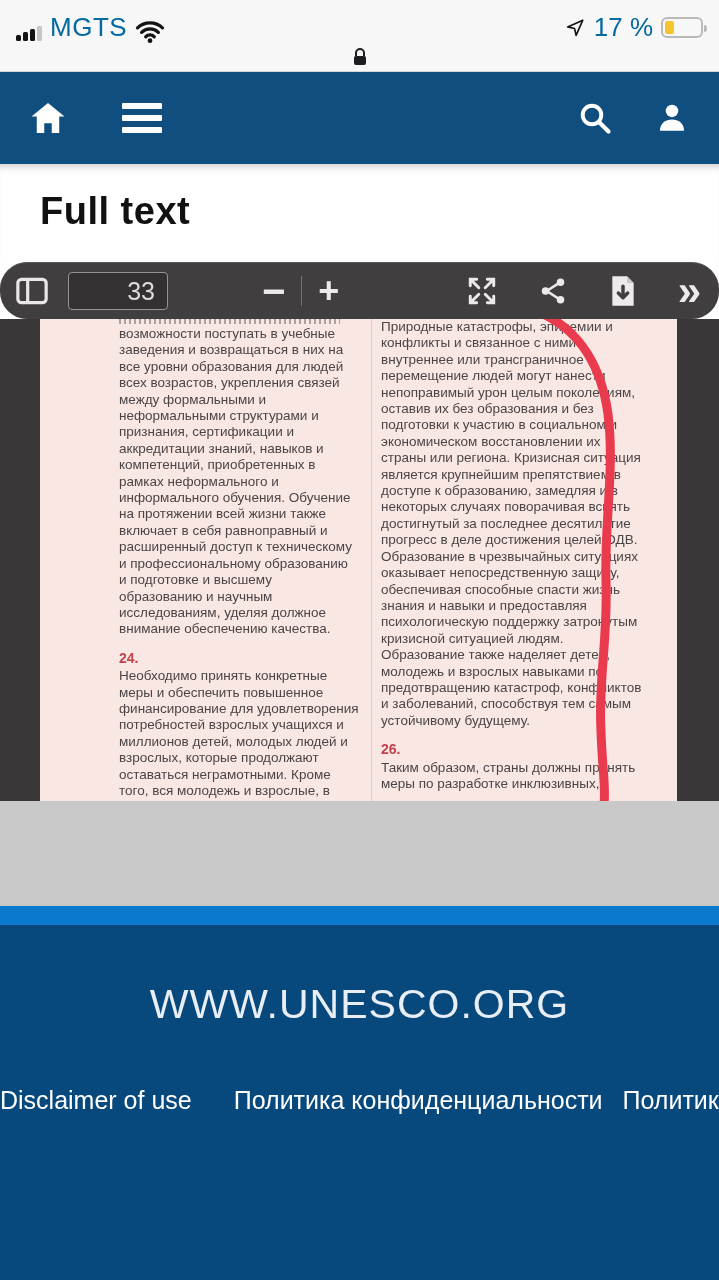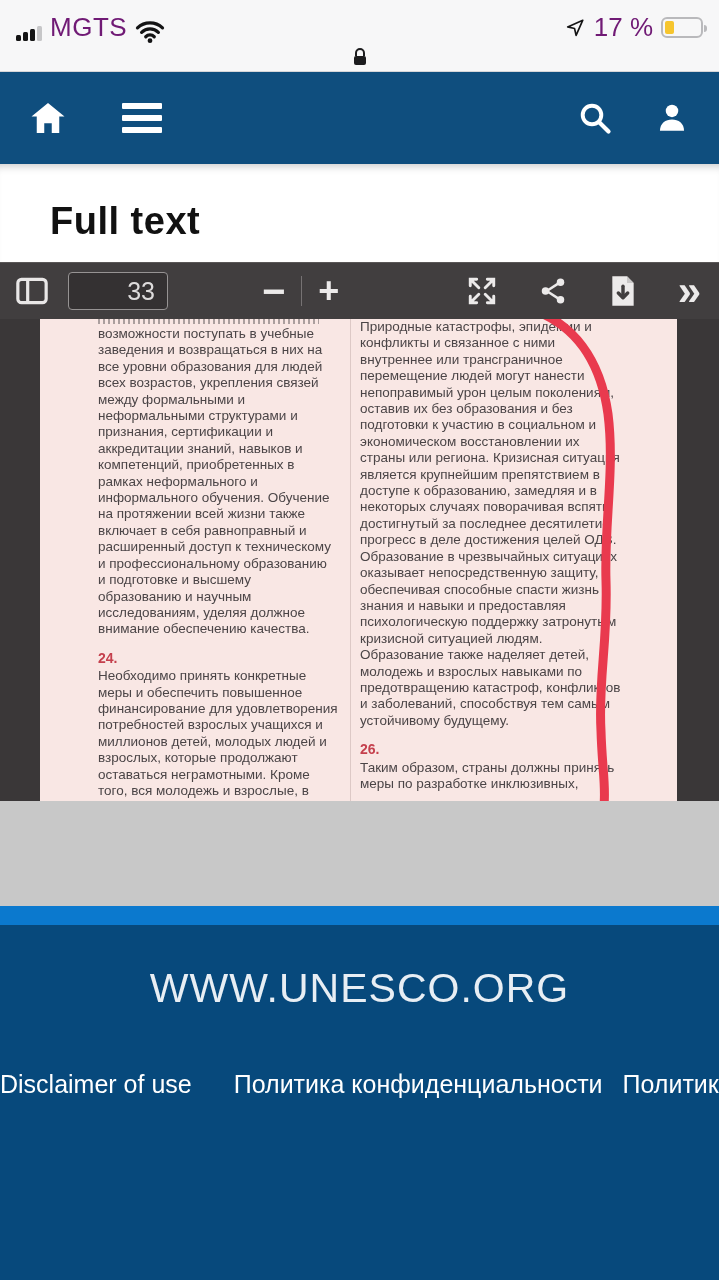--- a/index.html
+++ b/index.html
@@ -6,21 +6,21 @@
   body{
     width:719px;height:1280px;overflow:hidden;background:#fff;
     font-family:"Liberation Sans",sans-serif;
     display:flex;flex-direction:column;
     -webkit-font-smoothing:antialiased;
   }
   
   .statusbar{
     height:42px;background:#f7f7f8;display:flex;align-items:center;
     justify-content:space-between;padding:13px 16px 0 16px;box-sizing:border-box;
-    position:relative;color:#701a75;
+    position:relative;color:#0369a1;
   }
   .sb-left{display:flex;align-items:flex-end;gap:8px;}
   .signal{display:flex;align-items:flex-end;gap:2px;height:16px;padding-bottom:2px;}
   .signal i{display:block;width:5px;border-radius:1.5px;background:#141415;}
   .signal i:nth-child(1){height:6px;}
   .signal i:nth-child(2){height:9px;}
   .signal i:nth-child(3){height:12px;}
   .signal i:nth-child(4){height:15px;background:#c6c6c8;}
   .carrier{font-size:26px;letter-spacing:.5px;}
   .sb-time{
@@ -42,58 +42,58 @@
   .appheader .grow{flex:1;}
   .hicon{display:flex;align-items:center;justify-content:center;cursor:pointer;}
   .hamburger{margin-left:56px;display:flex;flex-direction:column;gap:6px;cursor:pointer;}
   .hamburger i{display:block;width:40px;height:6px;background:#fff;border-radius:1px;}
   .appheader .right-gap{margin-left:42px;}
   
   .titlebar{
     height:98px;background:#fff;box-sizing:border-box;padding:20px 0 0 34px;
     box-shadow:inset 0 9px 9px -7px rgba(0,0,0,.22);
   }
-  .titlebar h1{margin:16px;font-size:38px;font-weight:bold;color:#111;letter-spacing:.5px;}
+  .titlebar h1{margin:6px;font-size:38px;font-weight:bold;color:#111;letter-spacing:.5px;}
   
   .toolbar{
     height:57px;background:#413e3f;display:flex;align-items:center;
-    padding:0 16px;box-sizing:border-box;border-top:1px solid #5a5757;
+    padding:0 16px;box-sizing:border-box;border-top:1px solid #5a5757;border-radius:27px;
   }
   .tbtn{background:none;border:none;padding:0;display:flex;align-items:center;justify-content:center;cursor:pointer;color:#eceaea;}
   .pageinput{
     width:100px;height:38px;margin-left:20px;background:#343132;border:1px solid #969393;
     border-radius:4px;color:#dddbdb;font-size:25px;text-align:right;padding:0 12px 0 4px;
     box-sizing:border-box;font-family:"Liberation Sans",sans-serif;
   }
   .zoomout{margin-left:94px;font-size:40px;font-weight:bold;line-height:20px;}
   .tdivider{width:1px;height:30px;background:#767273;margin:0 16px;}
   .zoomin{font-size:36px;font-weight:bold;line-height:24px;}
   .toolbar .grow{flex:1;}
   .tgap{margin-left:40px;}
   .morebtn{font-size:42px;line-height:30px;letter-spacing:-4px;padding-right:6px;font-weight:bold;}
   
   .viewport{height:482px;background:#3a3738;position:relative;overflow:hidden;}
   .page{
     position:absolute;left:40px;right:42px;top:0;bottom:0;background:#f9e7e4;
-    display:flex;box-sizing:border-box;padding-left:58px;overflow:hidden;
+    display:flex;box-sizing:border-box;padding-left:79px;overflow:hidden;
     color:#4b4547;font-size:13.5px;line-height:16.4px;
   }
   .colL{width:240px;overflow:hidden;}
   .coldiv{width:1px;background:#ddc9c6;margin:0 9px 0 12px;}
   .colR{width:262px;overflow:hidden;}
   .page p{margin:0;}
   .pnum{color:#c5404d;font-weight:bold;font-size:14px;margin:12px 0 2px 0 !important;}
   .cutline{height:5px;width:92%;margin:0 0 2px 0;opacity:.55;
     background:repeating-linear-gradient(90deg,#6b6465 0 2px,transparent 2px 5px);}
   .marker-svg{position:absolute;left:0;top:0;pointer-events:none;}
   
   .graystrip{height:105px;background:#c8c8c8;}
   .stripe{height:19px;background:#0b79ce;}
   .footer{flex:1;background:#07497c;color:#fff;}
-  .site{margin-top:40px;text-align:center;font-size:41px;color:#e8eef4;letter-spacing:1px;}
+  .site{margin-top:56px;text-align:center;font-size:41px;color:#e8eef4;letter-spacing:1px;}
   .flinks{margin-top:58px;display:flex;flex-direction:row;gap:20px;font-size:25px;}
   .frow{display:flex;justify-content:center;gap:42px;}
   .flink{color:#fff;text-decoration:none;cursor:pointer;white-space:nowrap;}
   svg{display:block;}
 </style>
 </head>
 <body>
 
 <div class="statusbar">
   <div class="sb-left">

